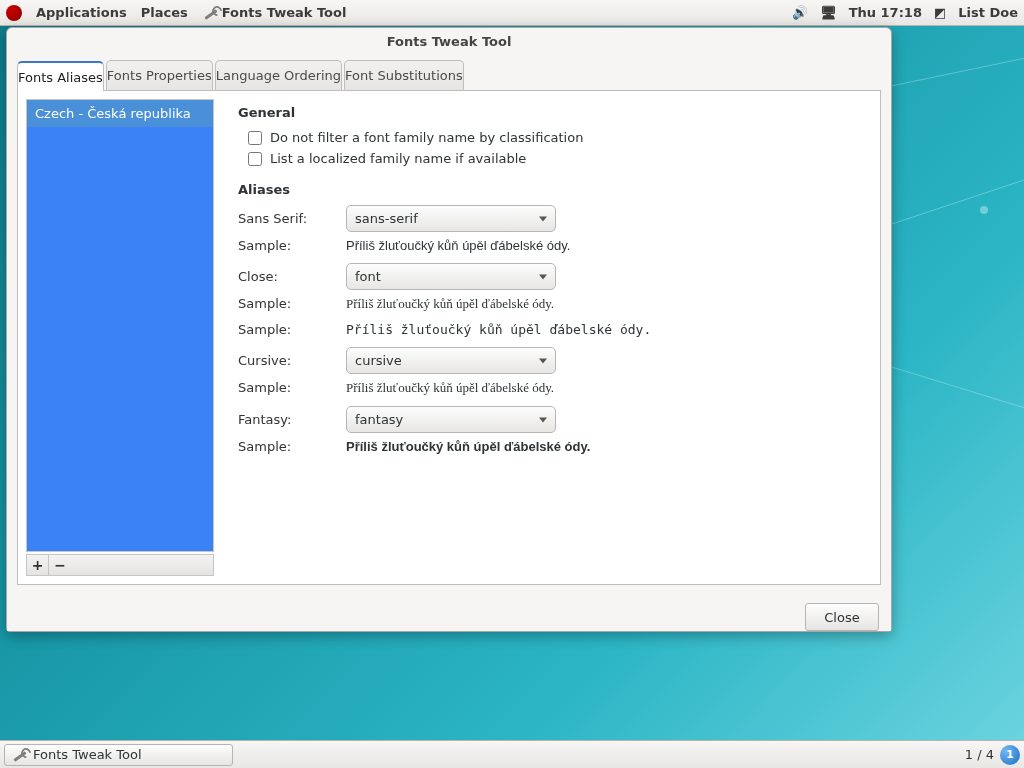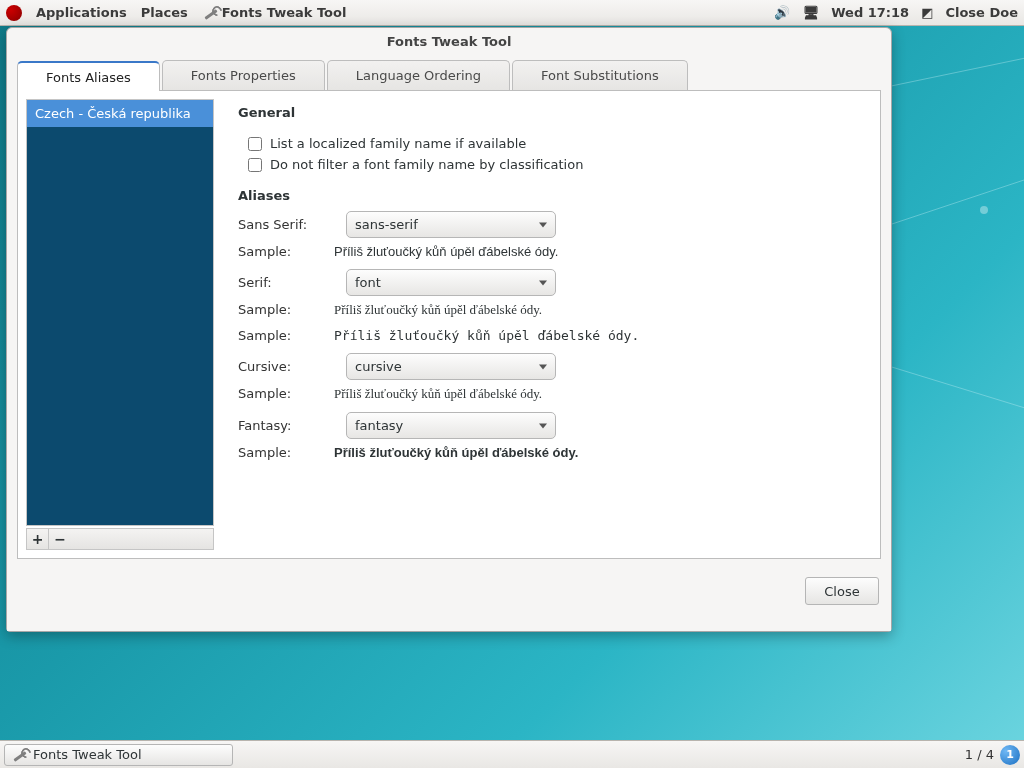--- a/index.html
+++ b/index.html
@@ -57,21 +57,21 @@
 }
 .titlebar {
   height: 26px;
   display:flex;align-items:center;justify-content:center;
   font-weight: bold; color:#444;
 }
 .window-body { flex:1; padding: 6px 10px 10px; display:flex; flex-direction:column;}
 
 .tabs { display:flex; border-bottom:1px solid #bdbdbd; }
 .tab {
-  padding: 7px 28px 6px;
+  padding: 7px 0 6px;
   border: 1px solid #bdbdbd;
   border-bottom: none;
   border-radius: 5px 5px 0 0;
   margin-right: 2px;
   background: linear-gradient(#f2f1f0,#e6e5e3);
   color: #4a4a4a;
   cursor: pointer;
   position: relative;
 }
 .tab.active {
@@ -87,21 +87,21 @@
   border:1px solid #bdbdbd; border-top:none;
   display:flex;
 }
 
 
 .lang-panel { width:200px; display:flex; flex-direction:column; }
 .lang-list {
   flex:1;
   border:1px solid #c5c5c5;
   margin: 8px 4px 2px 8px;
-  background:#0c4a6e;
+  background:#3b82f6;
 }
 .lang-item {
   padding:6px 8px;
   background:#4a90d9; color:#fff;
 }
 .list-buttons {
   margin: 0 4px 8px 8px;
   border:1px solid #c5c5c5;
   display:flex;
   background: linear-gradient(#f4f3f2,#e5e4e2);
@@ -112,21 +112,21 @@
   display:flex;align-items:center;justify-content:center;
   font-weight:bold;font-size:14px;
   cursor:pointer;
 }
 .list-btn:last-of-type { border-right:none; }
 
 
 .settings {
   flex:1; padding:14px 18px 10px 20px;
 }
-.section-head { font-weight: bold; margin-bottom:16px; }
+.section-head { font-weight: bold; margin-bottom:10px; }
 .section-head.aliases { margin-top:16px; margin-bottom:8px; }
 .check-row { display:flex; align-items:center; gap:8px; margin:6px 0 6px 10px; }
 .check-row input { width:14px;height:14px; }
 .alias-row {
   display:grid;
   grid-template-columns: 90px 210px;
   align-items:center;
   gap:18px;
   margin-top:6px;
 }
@@ -142,31 +142,31 @@
 .combo::after{
   content:"";position:absolute;right:8px;top:50%;
   width:0;height:0;border-left:4px solid transparent;border-right:4px solid transparent;
   border-top:5px solid #555;transform:translateY(-50%);
 }
 .sample-row {
   display:grid;
   grid-template-columns: 90px auto;
   align-items:baseline;
   margin:6px 0 10px;
-  gap:6px;
+  gap:18px;
 }
 .sample-row .lab { color:#333; text-align:left; }
 .sample-sans { font-family: sans-serif; }
 .sample-serif{ font-family: serif; }
 .sample-mono { font-family: monospace; font-size:13px; }
 .sample-cursive{ font-family: cursive; }
 .sample-fantasy{ font-family: sans-serif; font-weight:600; }
 
 .window-footer {
-  padding: 8px 12px 26px;
+  padding: 8px 12px 0;
   display:flex; justify-content:flex-end;
   background:#f6f5f4;
 }
 .btn {
   min-width:74px; height:28px;
   border:1px solid #b5b5b5; border-radius:3px;
   background:linear-gradient(#fdfdfd,#e6e5e3);
   display:flex;align-items:center;justify-content:center;
   cursor:pointer;
 }
@@ -220,23 +220,23 @@
     <span>Places</span>
     <span class="app-title">
       <span class="wrench-icon"></span>
       <span>Fonts Tweak Tool</span>
     </span>
   </div>
   <div class="spacer"></div>
   <div class="right-group">
     <span class="vol-icon">🔊</span>
     <span class="net-icon">🖥</span>
-    <span>Wed 17:18</span>
+    <span>Thu 17:18</span>
     <span class="presence-icon">◩</span>
-    <span>Close Doe</span>
+    <span>List Doe</span>
   </div>
 </div>
 
 <div class="window">
   <div class="titlebar">
     <span>Fonts Tweak Tool</span>
   </div>
   <div class="window-body">
     <div class="tabs">
       <div class="tab active">Fonts Aliases</div>
@@ -253,43 +253,43 @@
         <div class="list-buttons">
           <div class="list-btn">+</div>
           <div class="list-btn">−</div>
         </div>
       </div>
 
       <div class="settings">
         <div class="section-head">General</div>
         <label class="check-row">
           <input type="checkbox" style="">
-          <span>List a localized family name if available</span>
+          <span>Do not filter a font family name by classification</span>
         </label>
         <label class="check-row">
           <input type="checkbox" style="">
-          <span>Do not filter a font family name by classification</span>
+          <span>List a localized family name if available</span>
         </label>
 
         <div class="section-head aliases">Aliases</div>
 
         <div class="alias-row">
           <span class="label">Sans Serif:</span>
           <div class="combo">
             <span>sans-serif</span>
             <span></span>
           </div>
         </div>
         <div class="sample-row">
           <span class="lab">Sample:</span>
           <span class="sample-sans">Příliš žluťoučký kůň úpěl ďábelské ódy.</span>
         </div>
 
         <div class="alias-row">
-          <span class="label">Serif:</span>
+          <span class="label">Close:</span>
           <div class="combo">
             <span>font</span>
             <span></span>
           </div>
         </div>
         <div class="sample-row">
           <span class="lab">Sample:</span>
           <span class="sample-serif">Příliš žluťoučký kůň úpěl ďábelské ódy.</span>
         </div>
 

